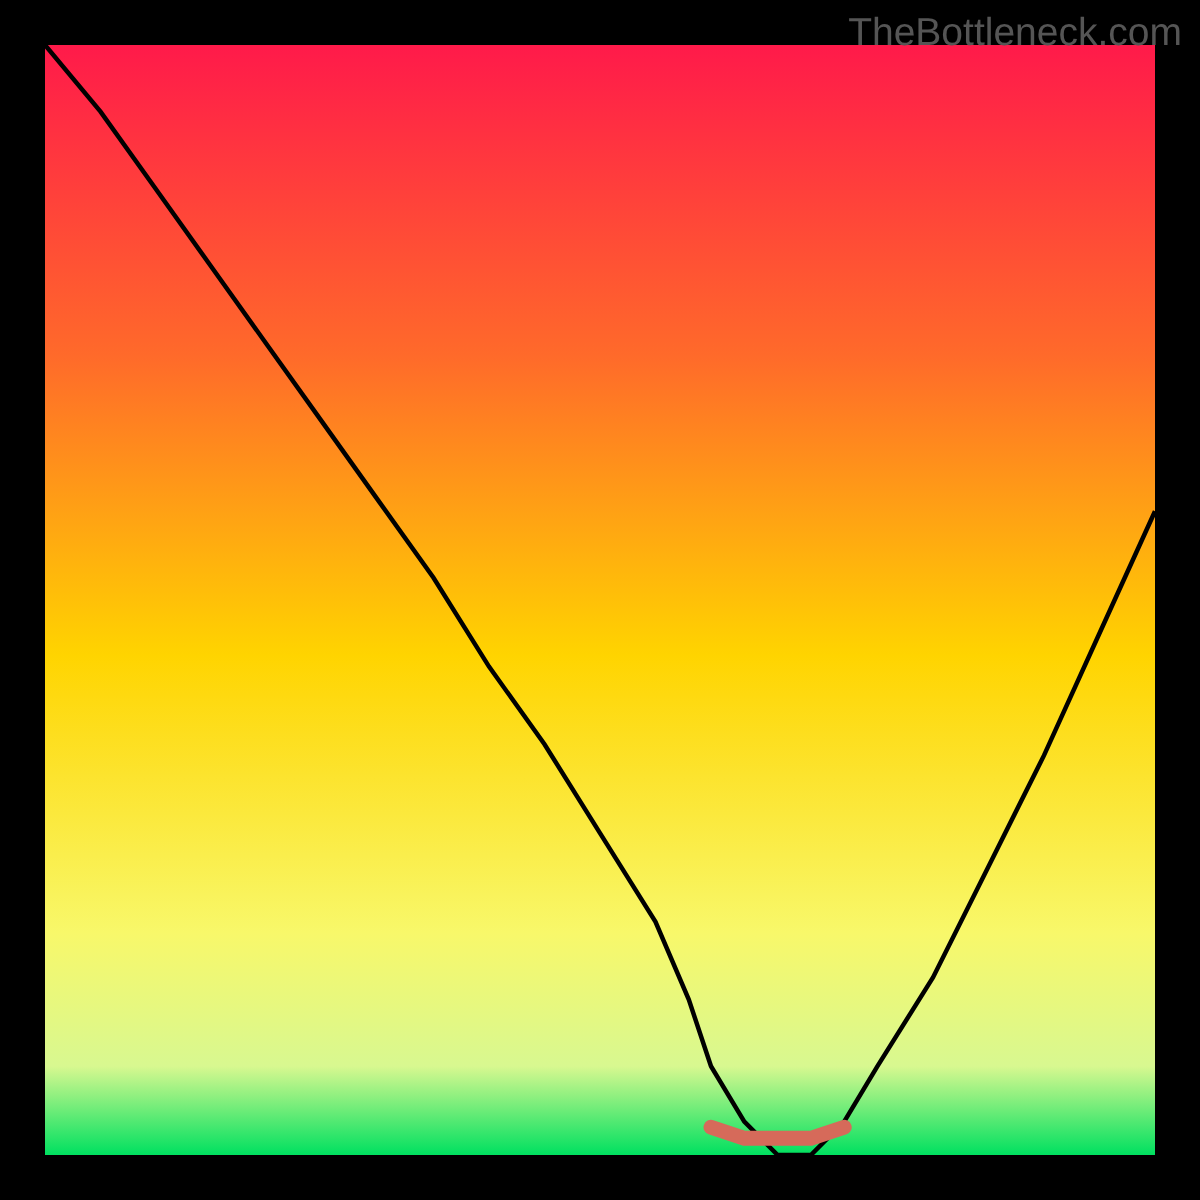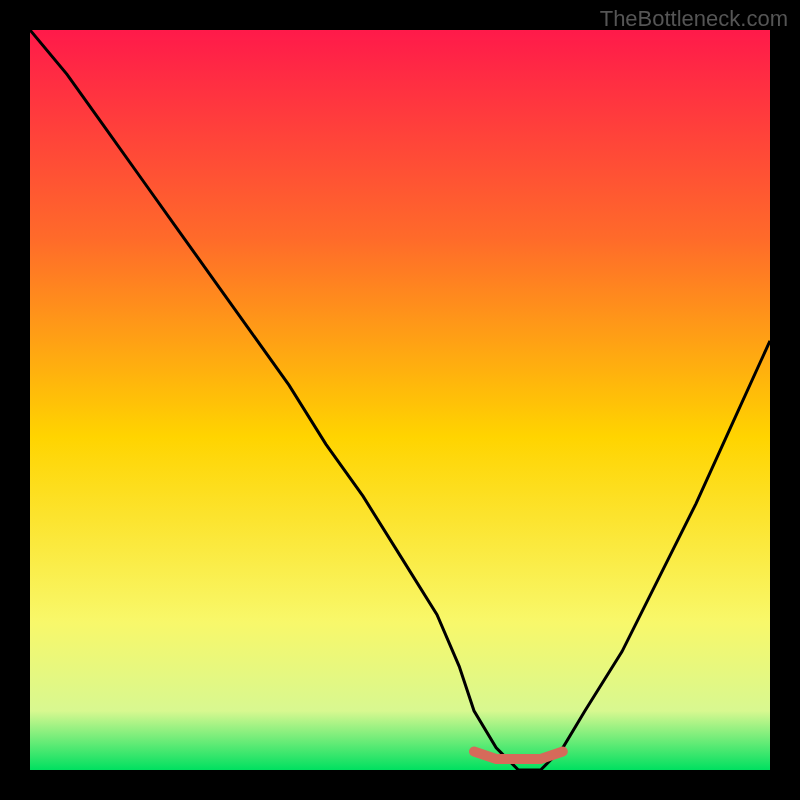--- a/index.html
+++ b/index.html
@@ -8,21 +8,21 @@
     height: 800px;
     background: #000;
     position: relative;
     font-family: Arial, sans-serif;
   }
   .watermark {
     position: absolute;
     top: 6px;
     right: 12px;
     color: #555;
-    font-size: 22px;
+    font-size: 26px;
     font-weight: 500;
     z-index: 10;
     text-align: right;
   }
   .plot-area {
     position: absolute;
     left: 30px;
     top: 30px;
     width: 740px;
     height: 740px;

